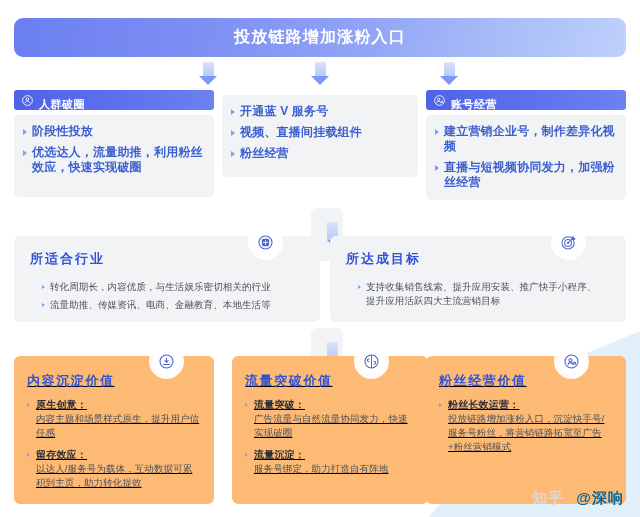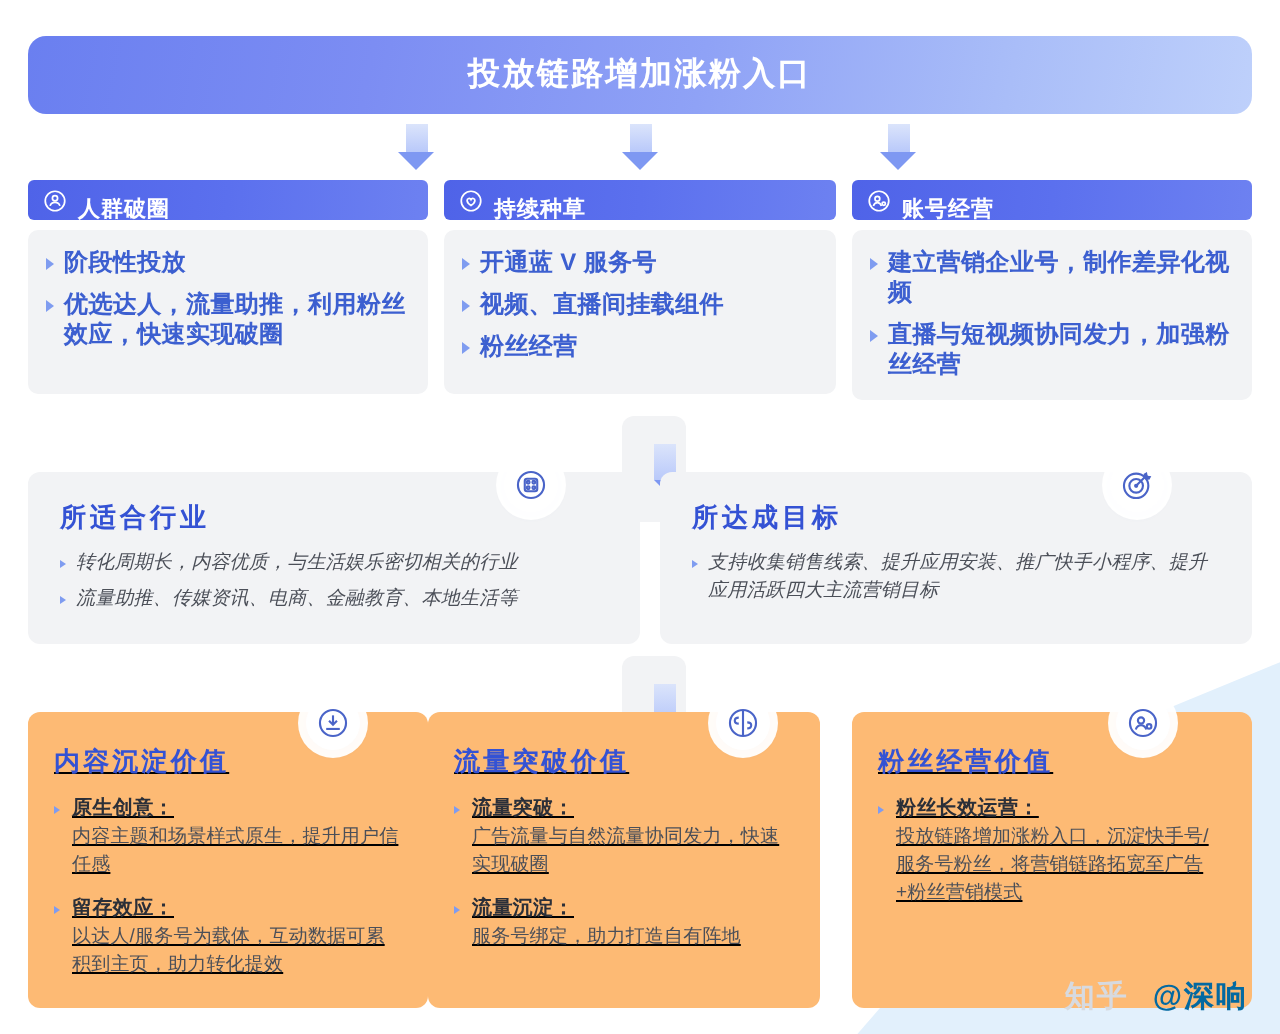--- a/index.html
+++ b/index.html
@@ -93,40 +93,40 @@
   .mid{
     position:absolute;top:236px;z-index:2;
     background:#f2f3f5;border-radius:6px;box-sizing:border-box;
     padding:14px 16px 12px 16px;
   }
   .mid.m1{left:14px;width:306px;height:86px;}
   .mid.m2{left:330px;width:296px;height:86px;}
   .mid h3{
     margin:0 0 7px 0;font-size:13px;font-weight:700;color:#3452d4;letter-spacing:2px;
   }
-  ul.bl2{list-style:none;margin:0;padding:0;font-style:italic;}
+  ul.bl2{list-style:none;margin:12px;padding:0;}
   ul.bl2 li{
     position:relative;padding-left:8px;margin-bottom:4px;
     font-size:9.5px;line-height:14px;color:#4b4f58;letter-spacing:.1px;
   }
   ul.bl2 li:before{
     content:"";position:absolute;left:0;top:5px;
     width:0;height:0;border-top:2.5px solid transparent;border-bottom:2.5px solid transparent;
     border-left:3.5px solid #7f9cf0;
   }
 
   
   .bot{
     position:absolute;top:356px;z-index:2;
     background:#fdba74;border-radius:6px;box-sizing:border-box;
     padding:16px 13px 12px 13px;
     text-decoration:underline;
   }
   .bot.b1{left:14px;width:200px;height:148px;}
-  .bot.b2{left:214px;width:196px;height:148px;}
+  .bot.b2{left:232px;width:196px;height:148px;}
   .bot.b3{left:426px;width:200px;height:148px;}
   .bot h3{
     margin:0 0 8px 0;font-size:13px;font-weight:700;color:#3452d4;letter-spacing:1.6px;
   }
   ul.bl3{list-style:none;margin:0;padding:0;}
   ul.bl3 li{position:relative;padding-left:9px;margin-bottom:8px;}
   ul.bl3 li:before{
     content:"";position:absolute;left:0;top:5px;
     width:0;height:0;border-top:2.5px solid transparent;border-bottom:2.5px solid transparent;
     border-left:3.5px solid #7f9cf0;
@@ -189,29 +189,20 @@
     </div>
     <div class="col-body">
       <ul class="bl">
         <li>阶段性投放</li>
         <li>优选达人，流量助推，利用粉丝效应，快速实现破圈</li>
       </ul>
     </div>
   </div>
 
   <div class="col c2">
-    <div class="col-head">
-      <span class="hicon">
-        <svg width="13" height="13" viewBox="0 0 24 24" fill="none" stroke="#ffffff" stroke-width="1.6">
-          <circle cx="12" cy="12" r="9"></circle>
-          <path d="M12 16.2s-3.6-2.3-3.6-4.6a1.9 1.9 0 0 1 3.6-.9 1.9 1.9 0 0 1 3.6.9c0 2.3-3.6 4.6-3.6 4.6z"></path>
-        </svg>
-      </span>
-      <span class="htxt">持续种草</span>
-    </div>
     <div class="col-body">
       <ul class="bl">
         <li>开通蓝 V 服务号</li>
         <li>视频、直播间挂载组件</li>
         <li>粉丝经营</li>
       </ul>
     </div>
   </div>
 
   <div class="col c3">

